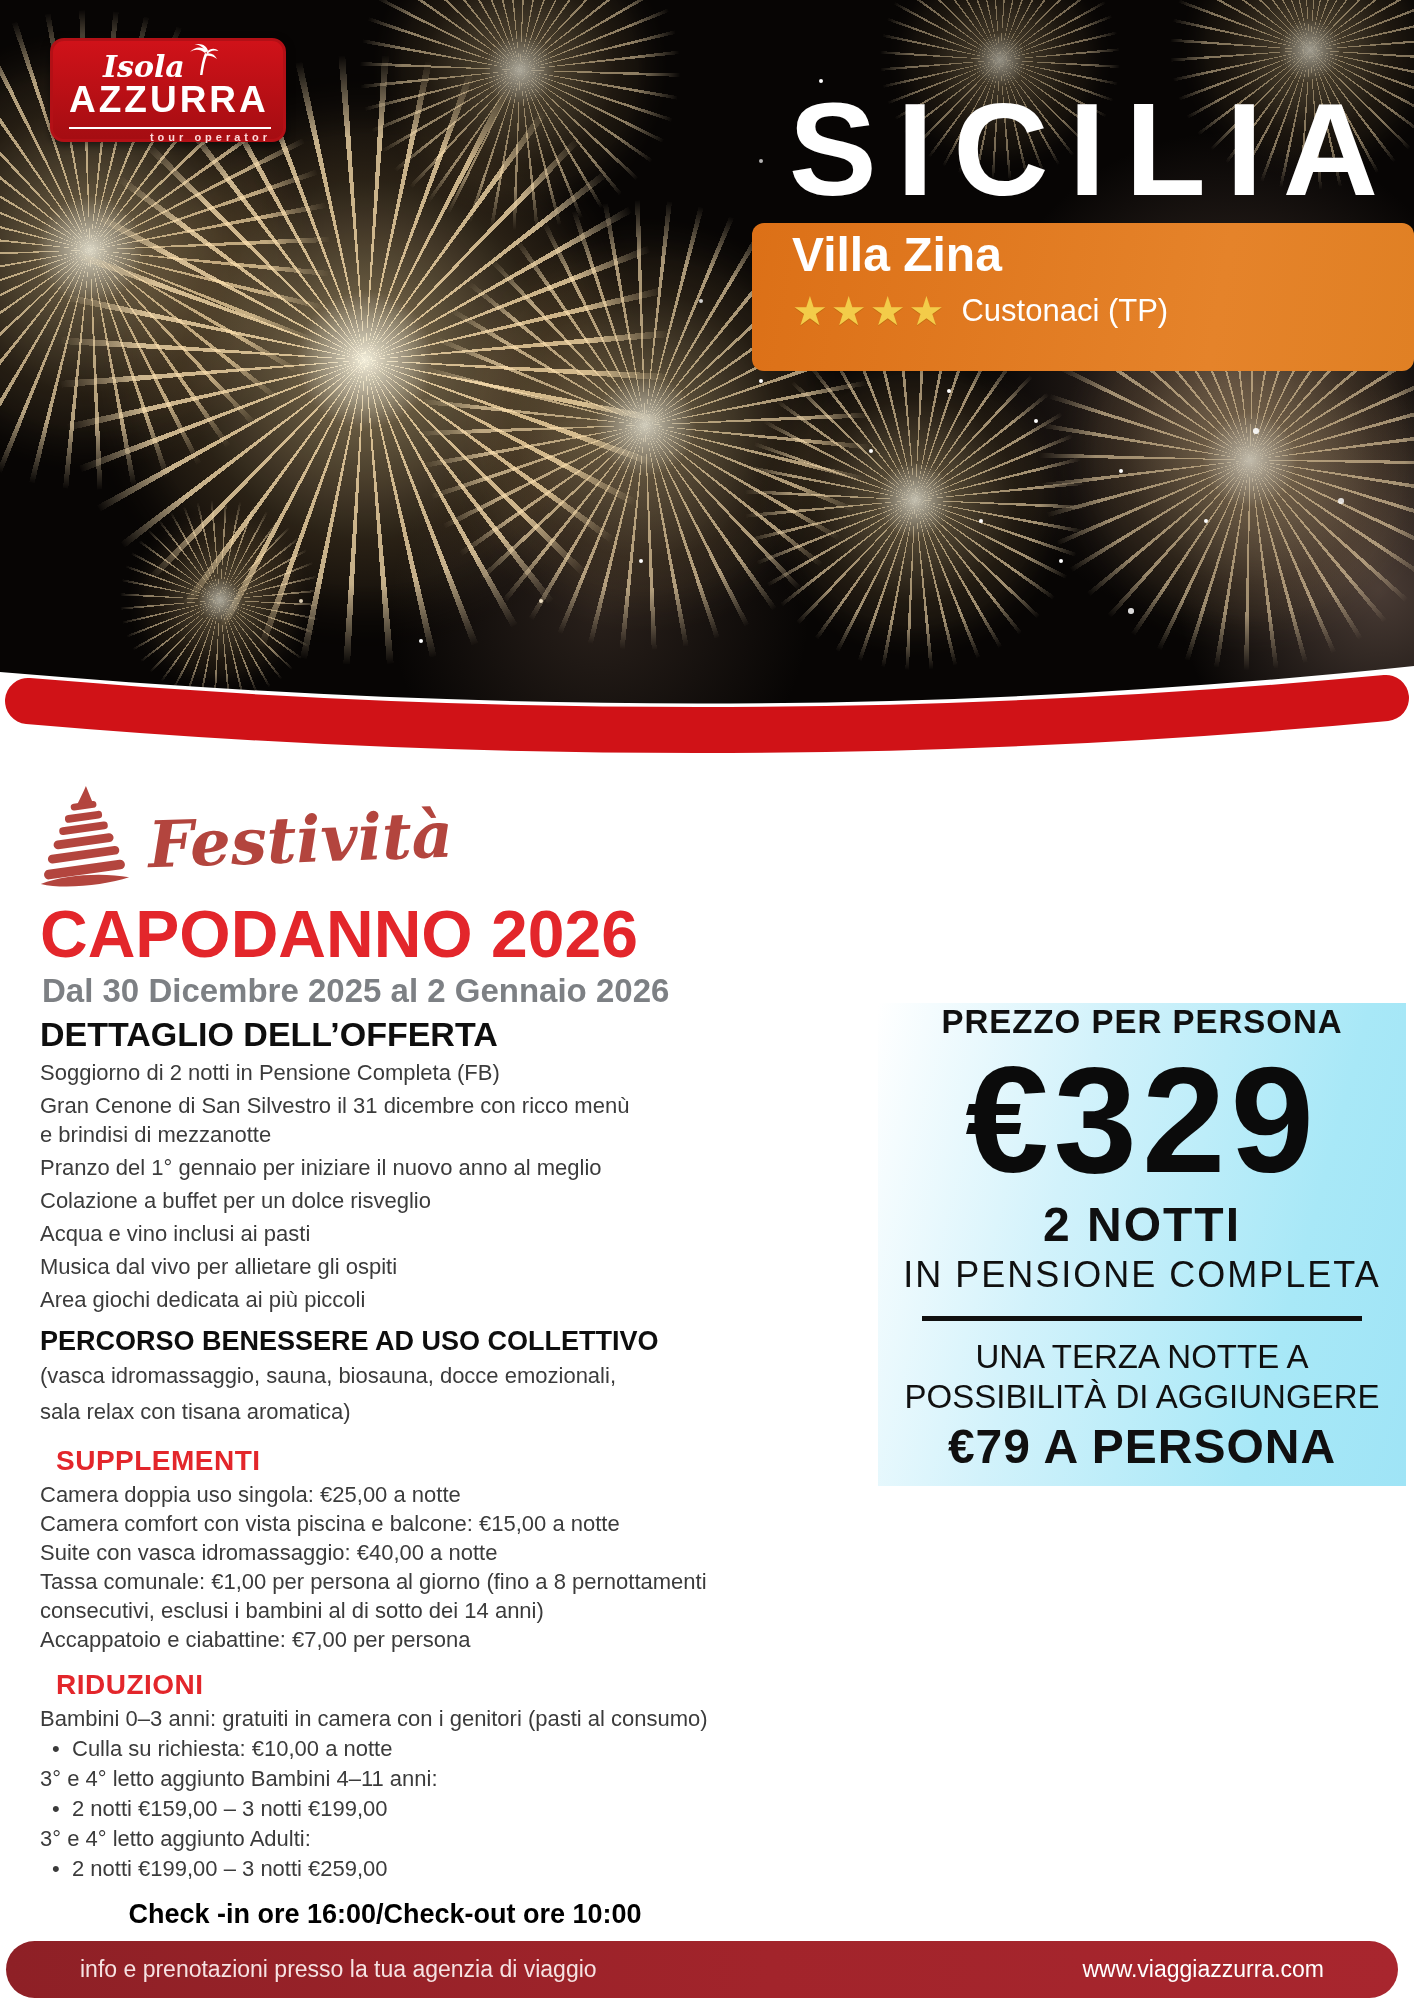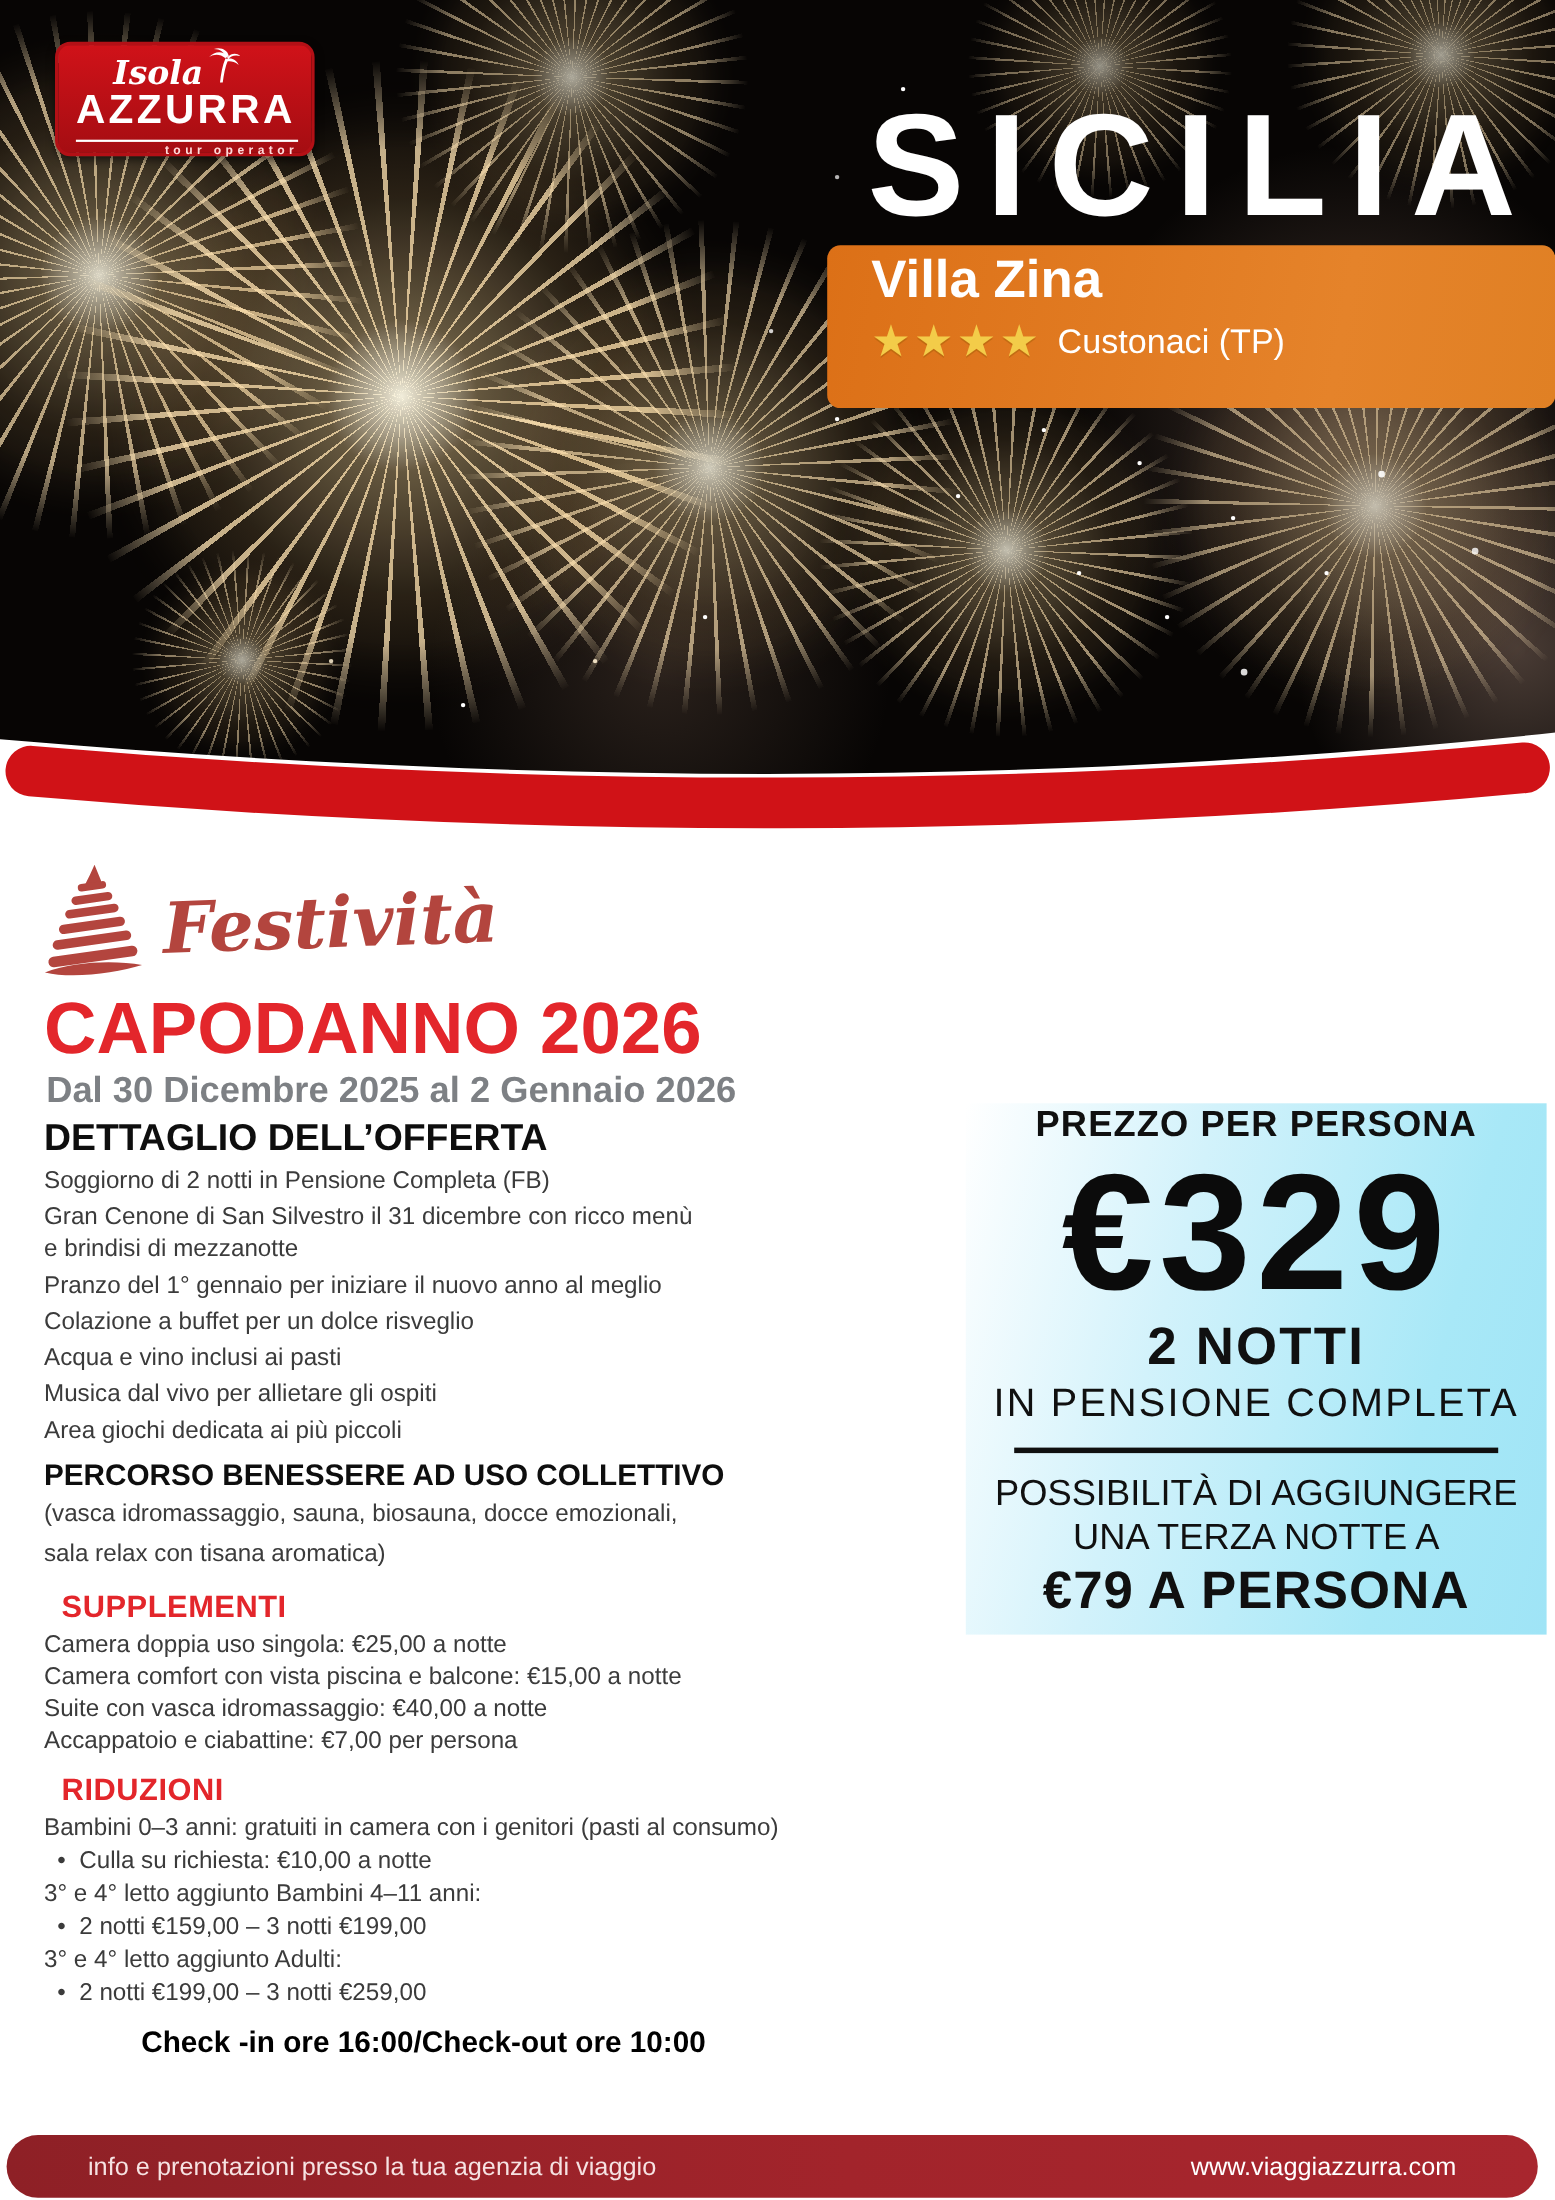--- a/index.html
+++ b/index.html
@@ -203,20 +203,22 @@
 
     <h4 class="wellness-heading">PERCORSO BENESSERE AD USO COLLETTIVO</h4>
     <div class="wellness-note line">(vasca idromassaggio, sauna, biosauna, docce emozionali,
 sala relax con tisana aromatica)</div>
 
     <h4 class="red-heading">SUPPLEMENTI</h4>
     <div class="plain-list">
       <div class="line">Camera doppia uso singola: €25,00 a notte</div>
       <div class="line">Camera comfort con vista piscina e balcone: €15,00 a notte</div>
       <div class="line">Suite con vasca idromassaggio: €40,00 a notte</div>
+      <div class="line">Tassa comunale: €1,00 per persona al giorno (fino a 8 pernottamenti
+consecutivi, esclusi i bambini al di sotto dei 14 anni)</div>
       <div class="line">Accappatoio e ciabattine: €7,00 per persona</div>
     </div>
 
     <h4 class="red-heading">RIDUZIONI</h4>
     <div class="red-list">
       <div class="line">Bambini 0–3 anni: gratuiti in camera con i genitori (pasti al consumo)</div>
       <div class="line bullet">Culla su richiesta: €10,00 a notte</div>
       <div class="line">3° e 4° letto aggiunto Bambini 4–11 anni:</div>
       <div class="line bullet">2 notti €159,00 – 3 notti €199,00</div>
       <div class="line">3° e 4° letto aggiunto Adulti:</div>
@@ -225,22 +227,22 @@
 
     <div class="checkin-note">Check -in ore 16:00/Check-out ore 10:00</div>
   </div>
 
   <div class="price-box">
     <div class="price-label">PREZZO PER PERSONA</div>
     <div class="price-value">€329</div>
     <div class="price-nights">2 NOTTI</div>
     <div class="price-board">IN PENSIONE COMPLETA</div>
     <div class="price-divider"></div>
+    <div class="extra-note">UNA TERZA NOTTE A</div>
     <div class="extra-note">POSSIBILITÀ DI AGGIUNGERE</div>
-    <div class="extra-note">UNA TERZA NOTTE A</div>
     <div class="extra-price">€79 A PERSONA</div>
   </div>
 
   <div class="footer-bar">
     <span class="footer-info">info e prenotazioni presso la tua agenzia di viaggio</span>
     <span class="footer-website">www.viaggiazzurra.com</span>
   </div>
 
 </div>
 

